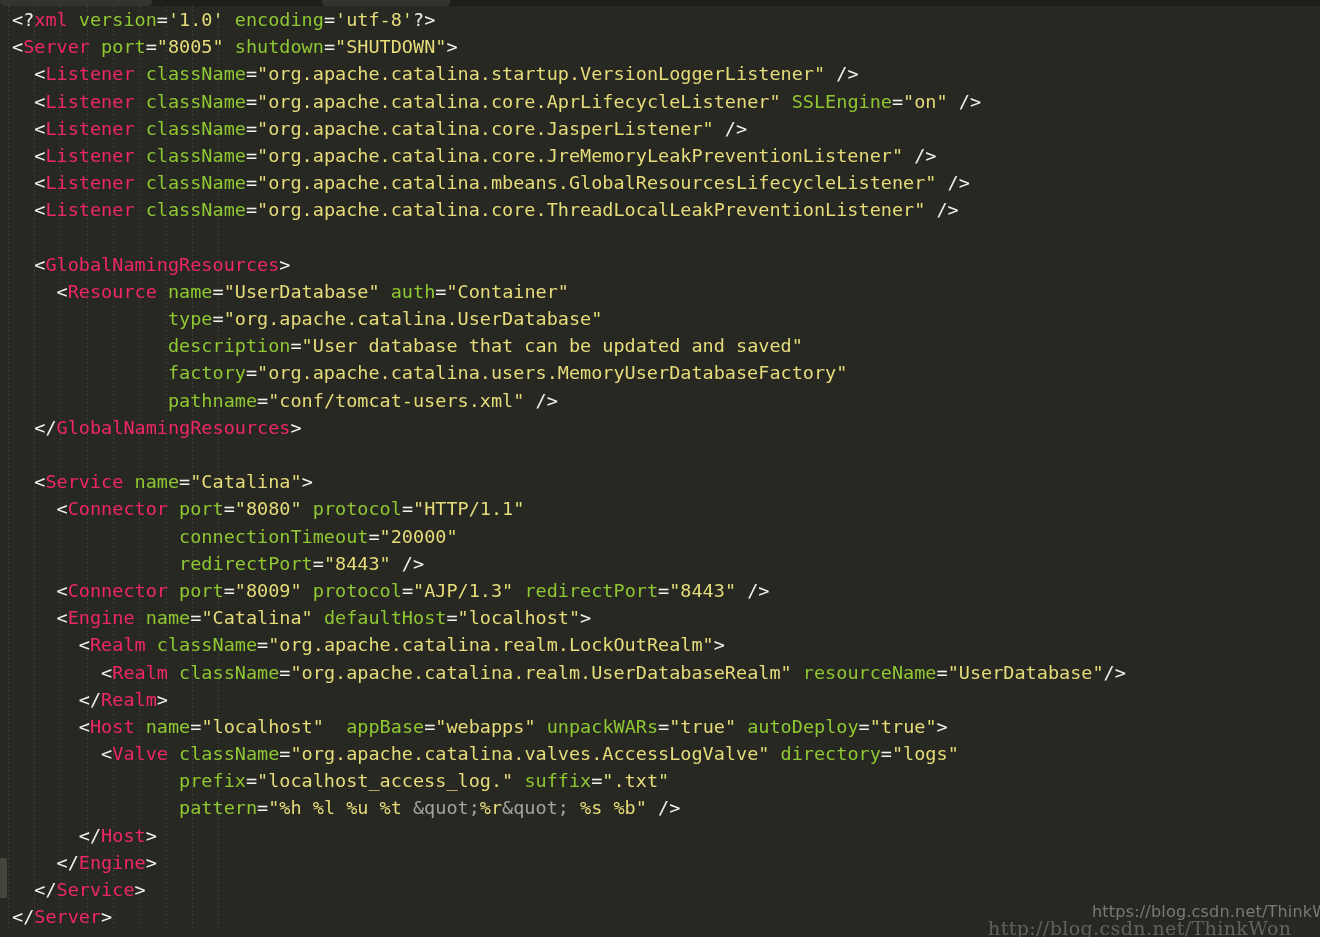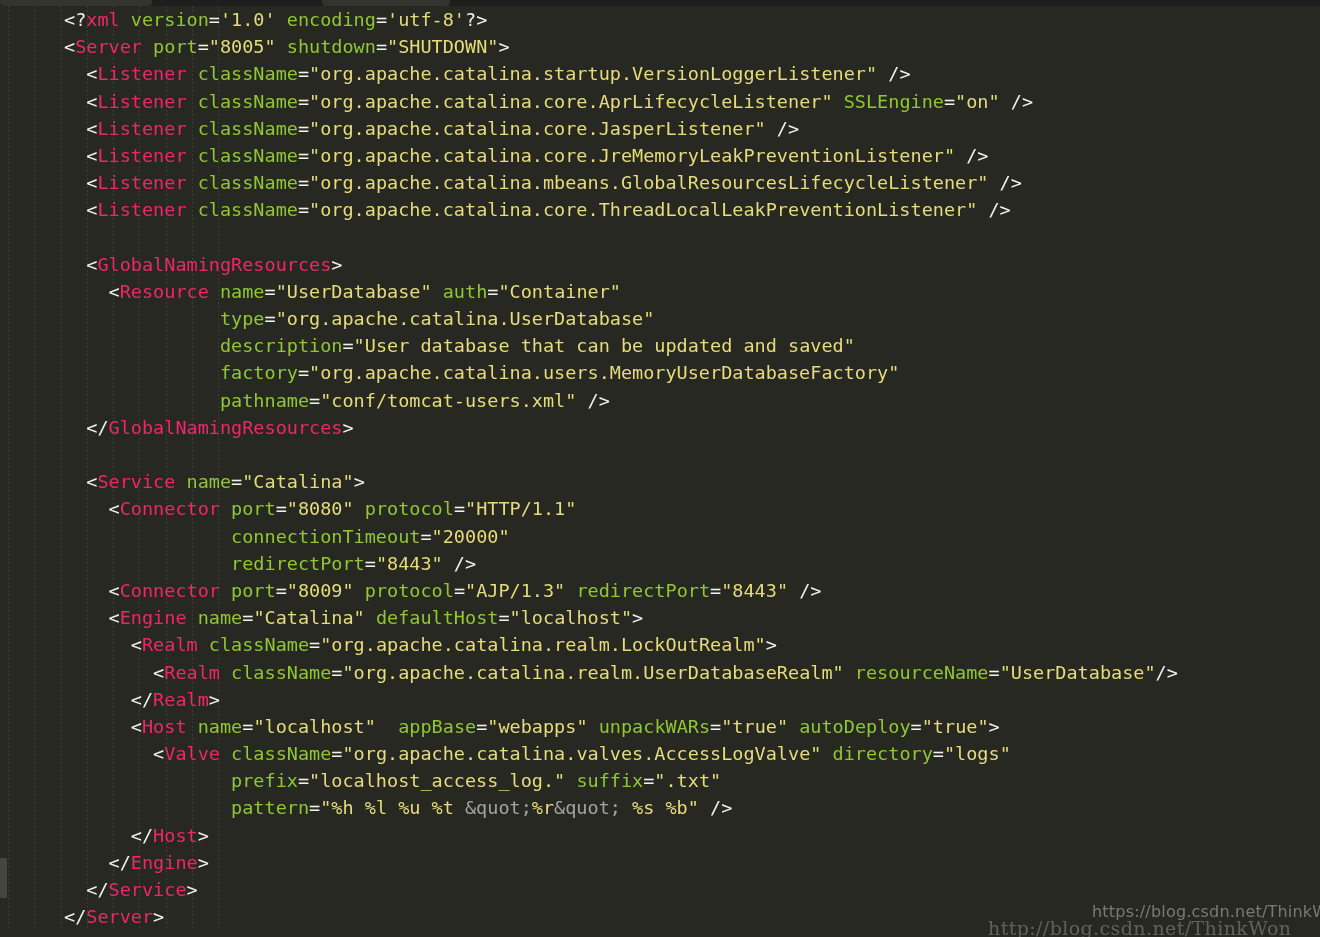--- a/index.html
+++ b/index.html
@@ -69,22 +69,21 @@
     z-index: 3;
     font-size: 18.5px;
     line-height: 27.2px;
     letter-spacing: 0px;
     white-space: pre;
     color: #f8f8f2;
   }
   .code .ln {
     display: block;
     height: 27.2px;
-    padding-left: 24px;
-    margin-left: 40px;
+    padding-left: 12px;
   }
 
   
   .p  { color: #f2f2ec; }            
   .t  { color: #f0266a; }            
   .a  { color: #8fc832; }            
   .v  { color: #e6dc7a; }            
   .e  { color: #a3a3a3; }            
 
   

